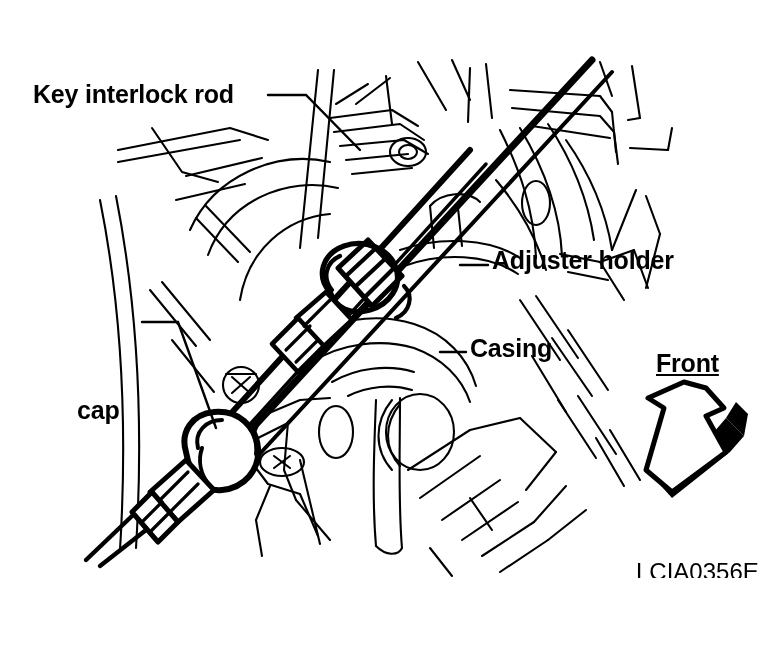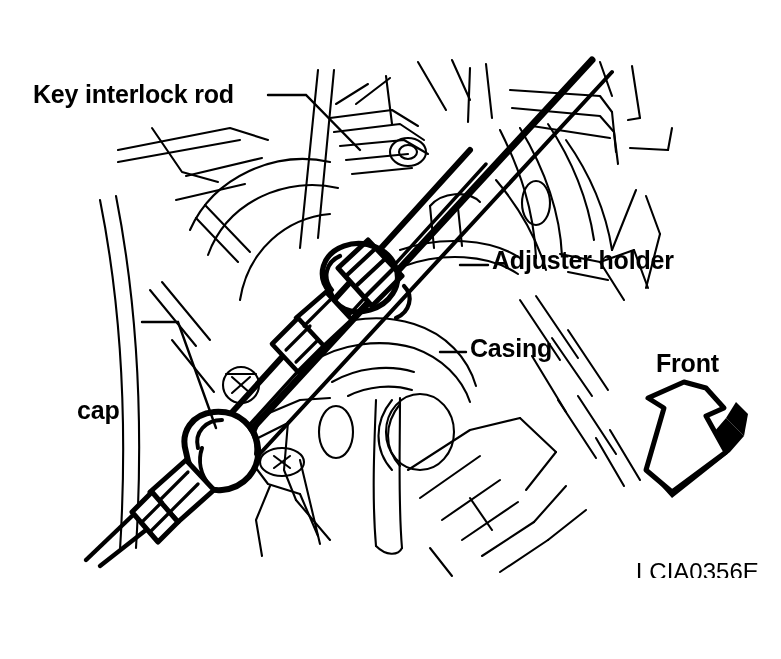--- a/index.html
+++ b/index.html
@@ -33,21 +33,21 @@
     font-size: 25px;
     line-height: 30px;
     color: #000000;
     white-space: pre;
     letter-spacing: -0.2px;
   }
   #label-key-interlock-rod { left: 33px;  top: 79px; }
   #label-adjuster-holder   { left: 492px; top: 245px; }
   #label-slider            { left: 470px; top: 333px; }
   #label-casing-cap        { left: 50px;  top: 305px; }
-  #label-front             { left: 656px; top: 348px; }
+  #label-front             { left: 656px; top: 348px; text-decoration: underline; }
   #label-figure-code {
     position: absolute;
     left: 636px;
     top: 558px;
     font-family: "Liberation Sans", sans-serif;
     font-weight: normal;
     font-size: 24px;
     color: #000000;
     white-space: pre;
   }

